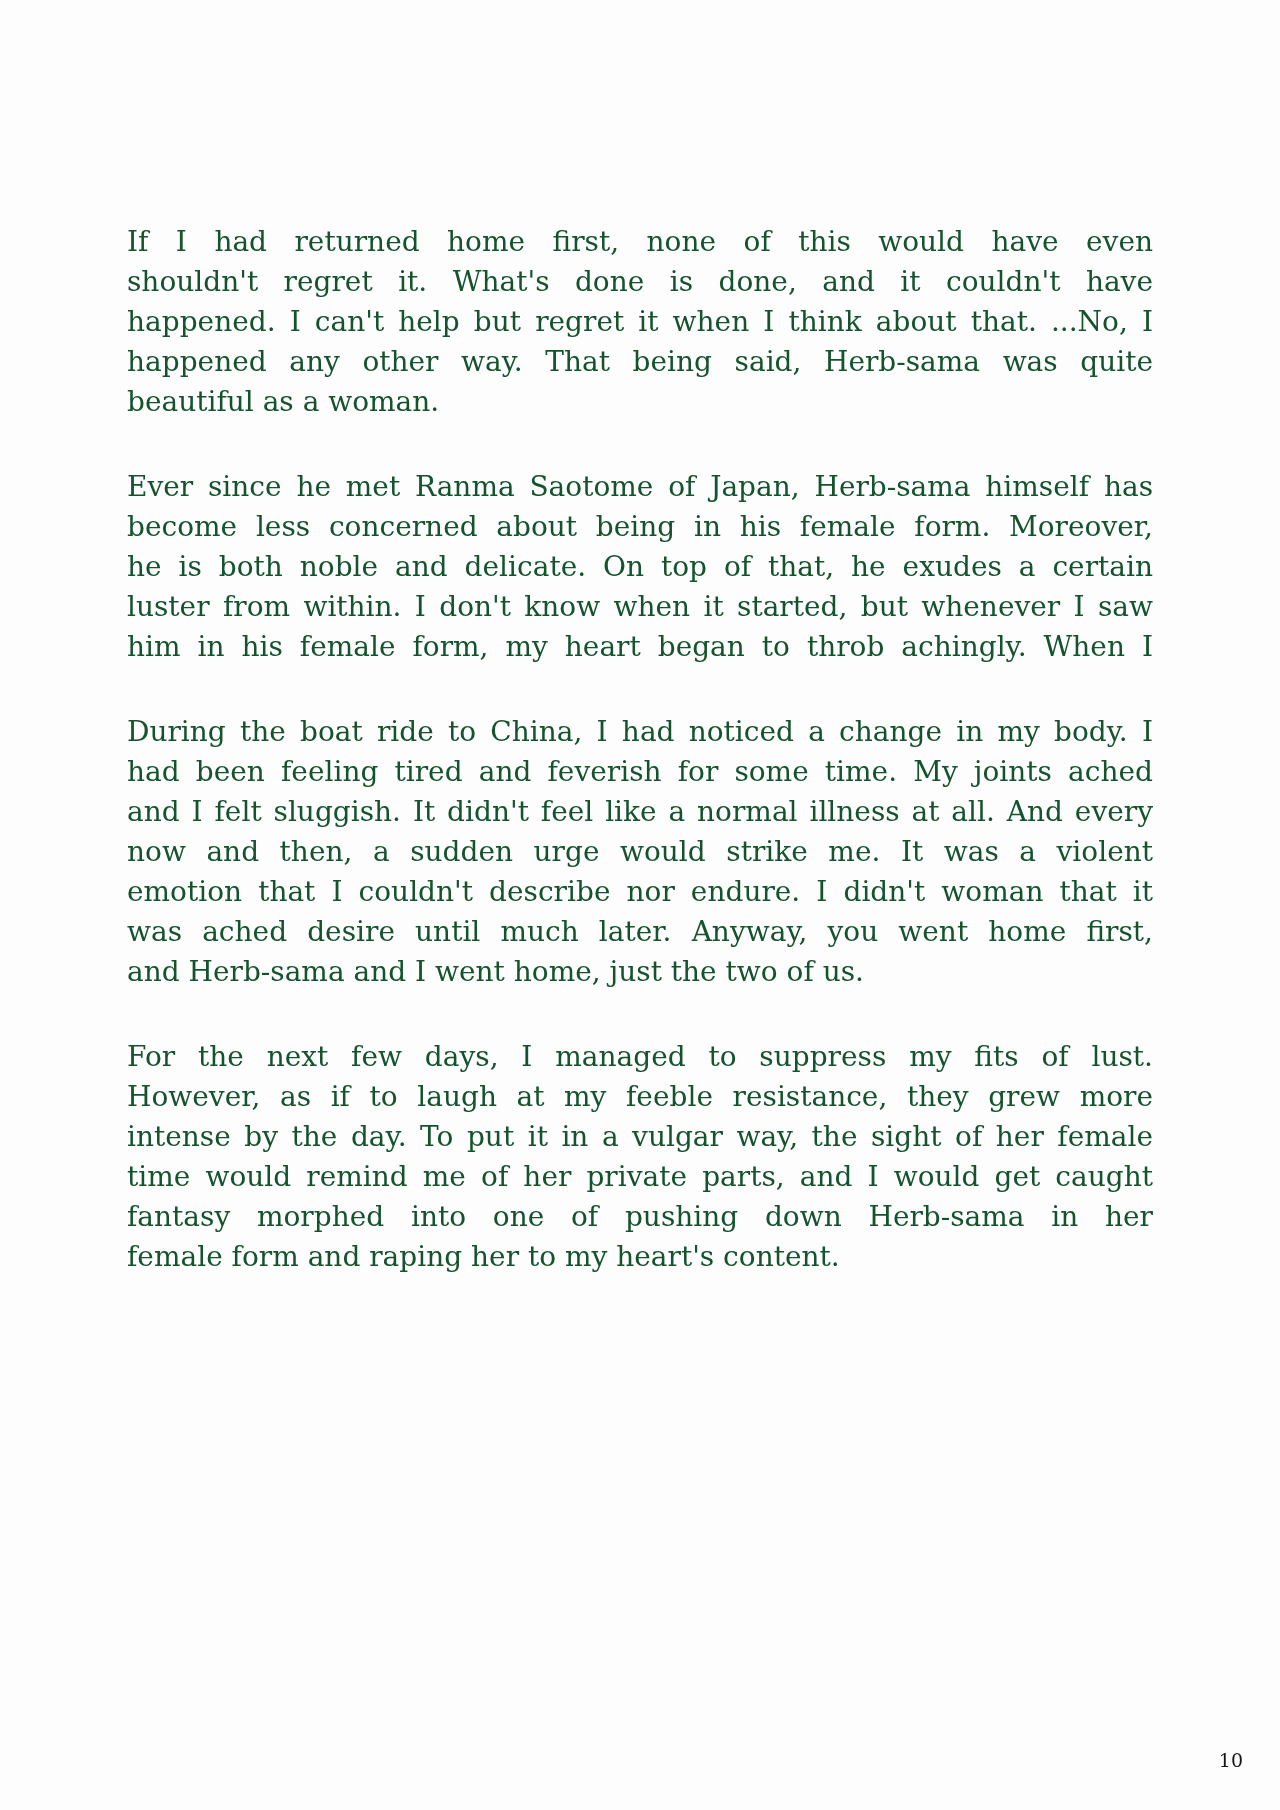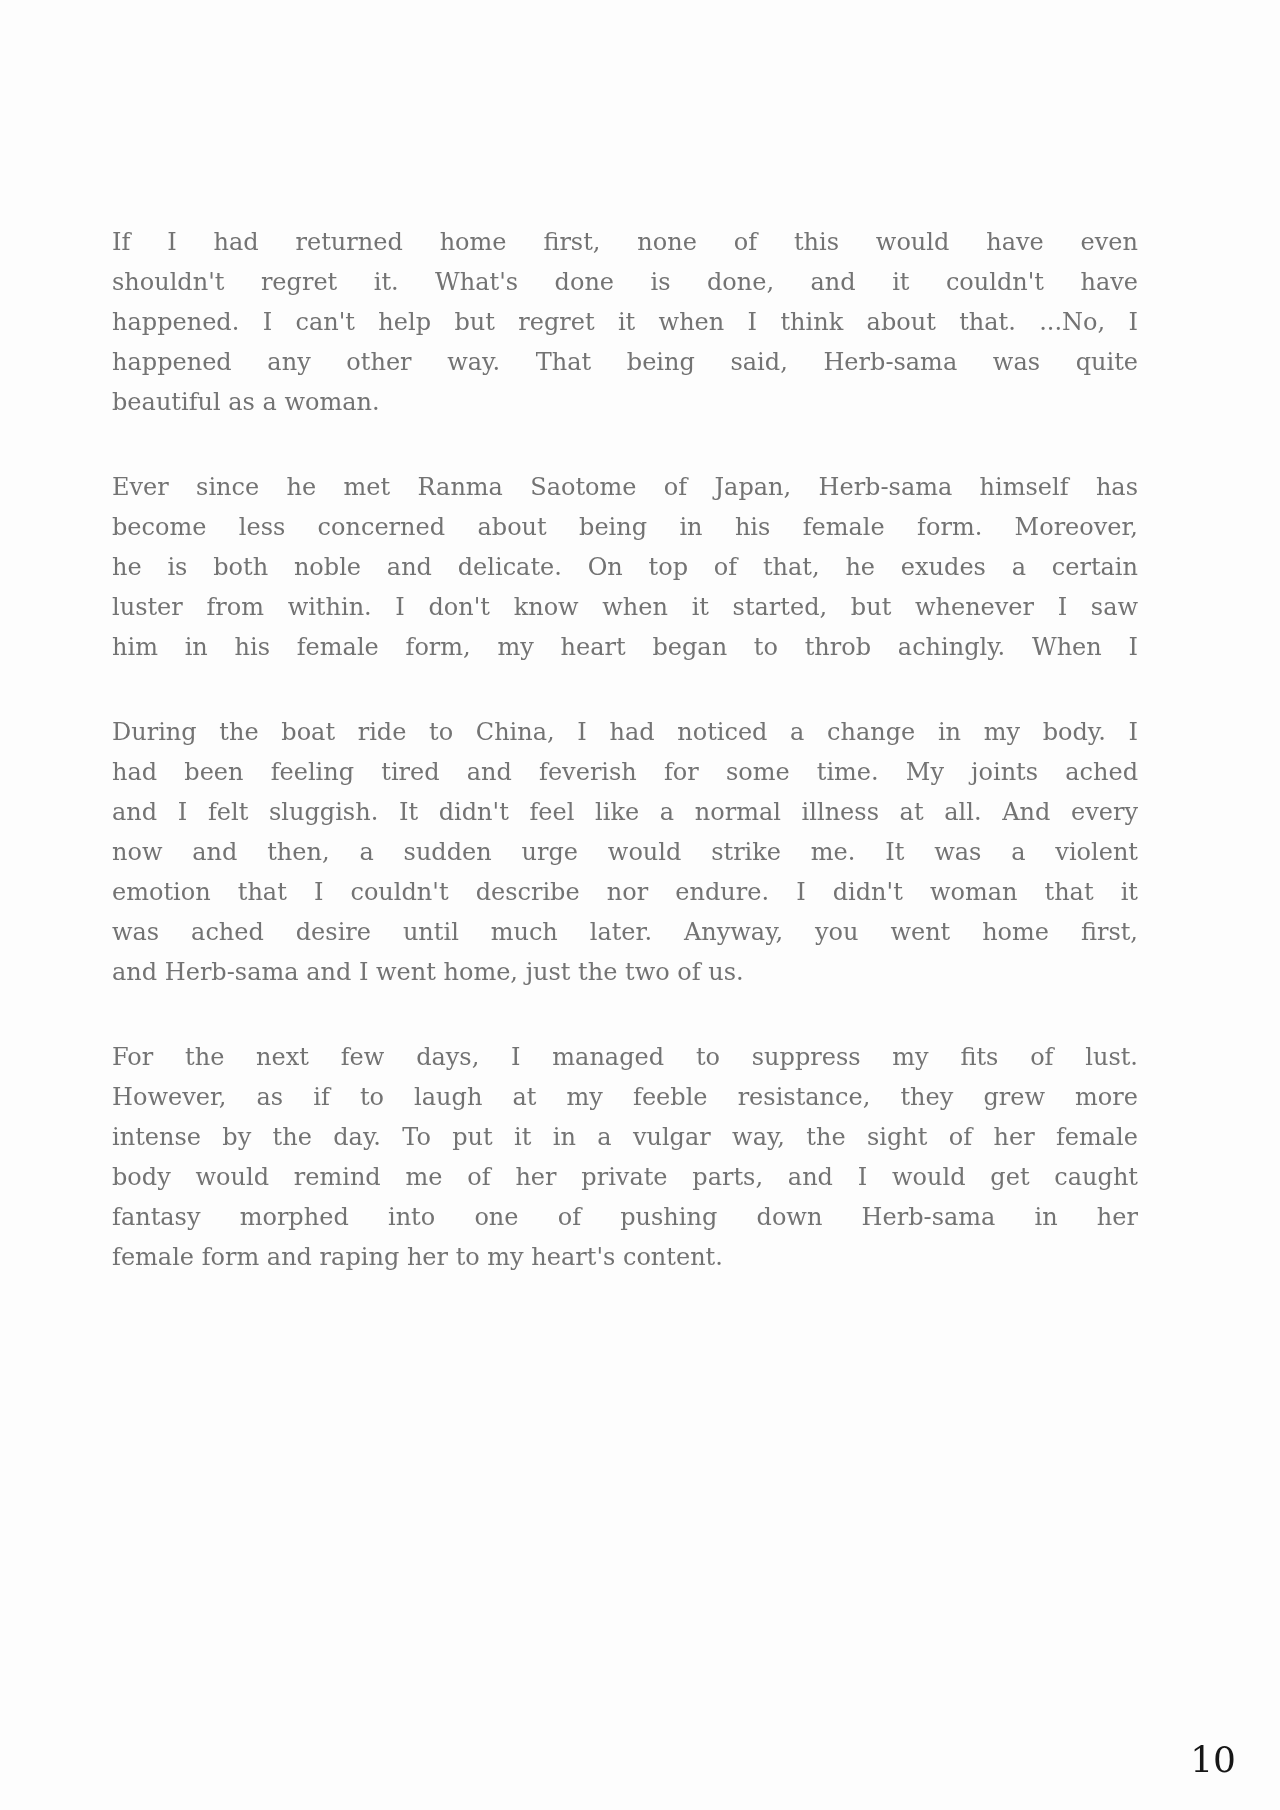--- a/index.html
+++ b/index.html
@@ -13,25 +13,25 @@
     position: relative;
     overflow: hidden;
     font-family: "DejaVu Serif", "Liberation Serif", serif;
   }
   .page {
     position: absolute;
     inset: 0;
   }
   .text-block {
     position: absolute;
-    left: 112px;
+    left: 127px;
     top: 222px;
     width: 1026px;
-    color: #737373;
-    font-size: 24px;
+    color: #14532d;
+    font-size: 28px;
     line-height: 40px;
   }
   .para {
     margin: 0 0 45px 0;
   }
   .para:last-child {
     margin-bottom: 0;
     margin-top: 16px;
   }
   .line {
@@ -40,23 +40,23 @@
     text-align-last: justify;
     white-space: normal;
     hyphens: none;
   }
   .line.last {
     text-align-last: left;
   }
   .page-number {
     position: absolute;
     top: 1744px;
-    right: 44px;
+    right: 37px;
     color: #161616;
-    font-size: 36px;
+    font-size: 19px;
     line-height: 32px;
     text-align: right;
   }
 </style>
 </head>
 <body>
 
 <div class="page">
   <div class="text-block">
       <div class="para">
@@ -79,19 +79,19 @@
         <div class="line">and I felt sluggish. It didn't feel like a normal illness at all. And every</div>
         <div class="line">now and then, a sudden urge would strike me. It was a violent</div>
         <div class="line">emotion that I couldn't describe nor endure. I didn't woman that it</div>
         <div class="line">was ached desire until much later. Anyway, you went home first,</div>
         <div class="line last">and Herb-sama and I went home, just the two of us.</div>
       </div>
       <div class="para">
         <div class="line">For the next few days, I managed to suppress my fits of lust.</div>
         <div class="line">However, as if to laugh at my feeble resistance, they grew more</div>
         <div class="line">intense by the day. To put it in a vulgar way, the sight of her female</div>
-        <div class="line">body would remind me of her private parts, and I would get caught</div>
+        <div class="line">time would remind me of her private parts, and I would get caught</div>
         <div class="line">fantasy morphed into one of pushing down Herb-sama in her</div>
         <div class="line last">female form and raping her to my heart's content.</div>
       </div>
     </div>
   <div class="page-number">10</div>
 </div>
 
 </body></html>

